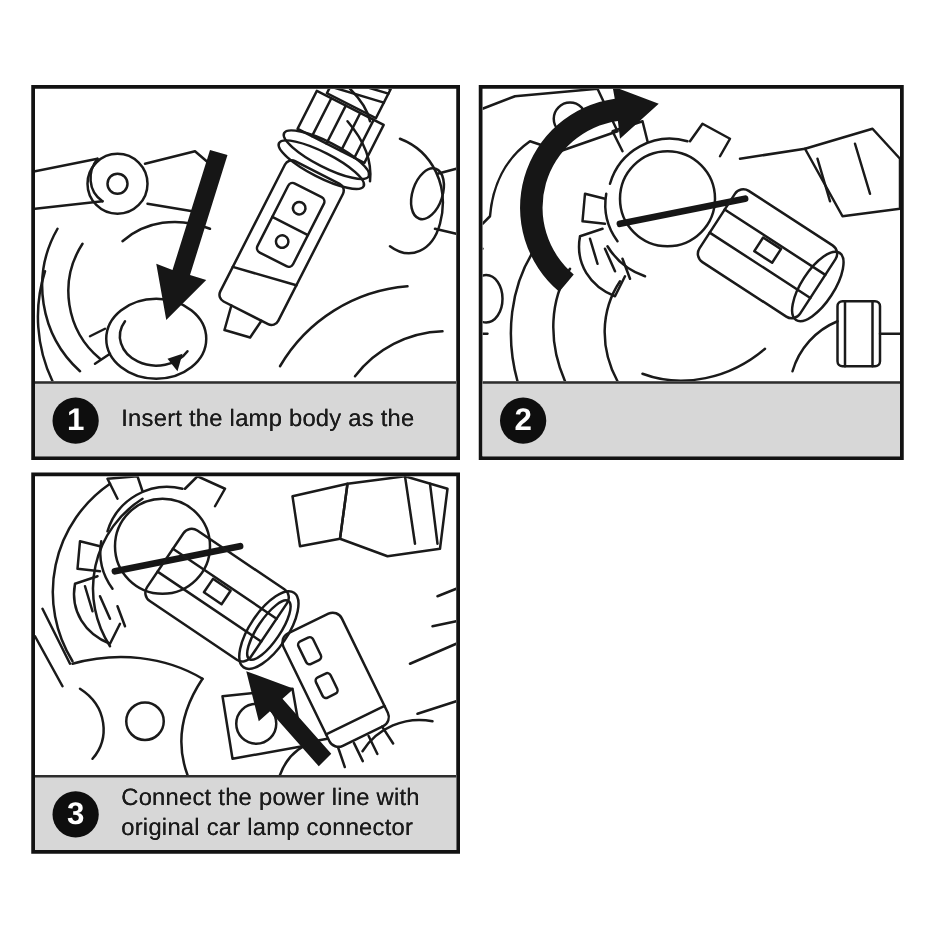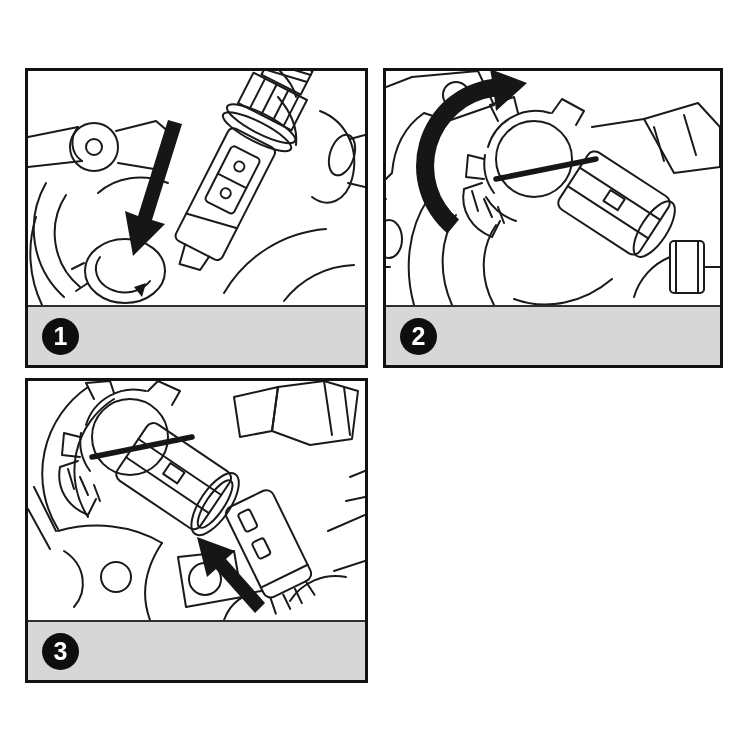--- a/index.html
+++ b/index.html
@@ -92,20 +92,21 @@
       <path d="M256,230 A92,92 0 0 1 326,194"></path>
 
       <polygon class="fill" points="154,53 124,149 137,153 105,185 97,140 110,145 140,49"></polygon>
     </svg>
   </div>
   <div class="caption">
     <div class="badge">
       <span>1</span>
     </div>
     <div class="cap-text">
+      <span class="cap-line">Insert the lamp body as the</span>
     </div>
   </div>
 </div>
 
 <div class="panel panel-2">
   <div class="art">
     <svg viewBox="0 0 334 234" preserveAspectRatio="none">
 
       <path d="M0,16 L26,6 L92,0 L108,34 L62,50 L38,42 C18,56 8,78 6,102 L0,108"></path>
       <circle cx="70" cy="24" r="13"></circle>
@@ -206,14 +207,18 @@
       <path d="M322,96 L337,90 M318,120 L337,116"></path>
       <path d="M196,239 C202,222 216,212 234,210"></path>
 
       <polygon class="fill" points="237,222 198,178 207,170 169,156 179,196 188,188 227,232"></polygon>
     </svg>
   </div>
   <div class="caption">
     <div class="badge">
       <span>3</span>
     </div>
+    <div class="cap-text">
+      <span class="cap-line">Connect the power line with</span>
+      <span class="cap-line">original car lamp connector</span>
+    </div>
   </div>
 </div>
 
 </body></html>

